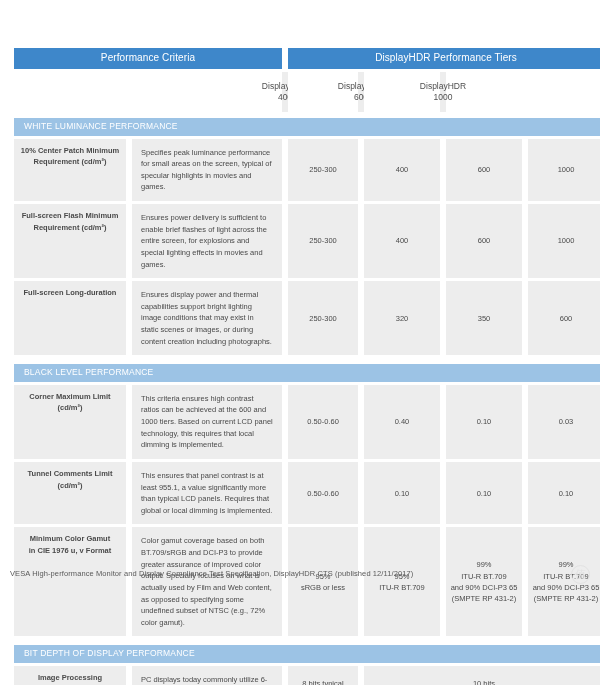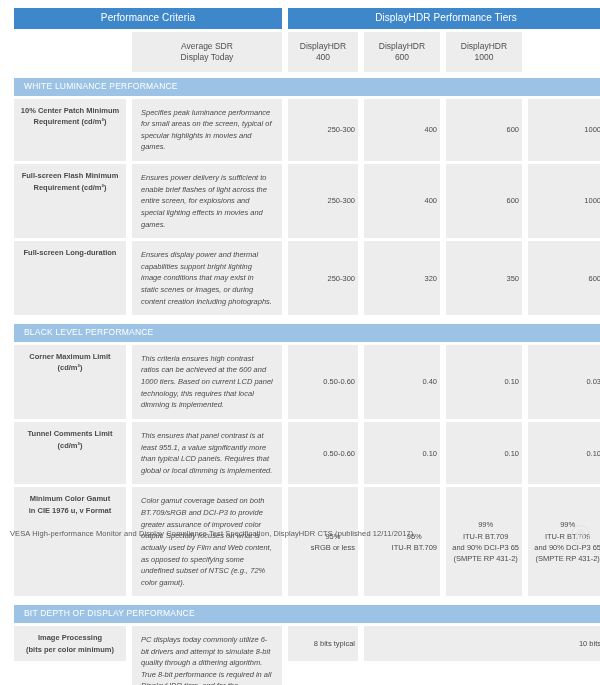--- a/index.html
+++ b/index.html
@@ -14,20 +14,21 @@
     color: #4a4a4a;
     overflow: hidden;
   }
 
   .sheet {
     position: relative;
     width: 600px;
     height: 552px;
     padding: 12px;
     box-sizing: border-box;
+    margin-top: 40px;
   }
 
   
   .grid {
     position: absolute;
     left: 14px;
     top: 8px;
     width: 572px;
     display: grid;
     grid-template-columns: 112px 6px 150px 6px 70px 6px 76px 6px 76px 6px 76px;
@@ -89,28 +90,27 @@
     display: flex;
     align-items: flex-start;
     justify-content: center;
     padding: 6px 6px;
   }
   .comment {
     text-align: left;
     padding: 8px 9px 8px 9px;
     display: flex;
     align-items: flex-start;
-    font-style: italic;
   }
   .comment > span { display: block; }
   .val {
     text-align: center;
     display: flex;
     align-items: center;
-    justify-content: flex-end;
+    justify-content: center;
     padding: 6px 3px;
     line-height: 1.5;
   }
   .vgap { background: #ffffff; }
   .rowgap { grid-column: 1 / span 11; height: 3px; background: #ffffff; }
 
   
   .footer {
     position: absolute;
     left: 10px;
@@ -148,26 +148,20 @@
   <div class="grid">
 
     <div class="banner banner-left">Performance Criteria</div>
     <div class="gap-cell" style="grid-column:4/span 1;"></div>
     <div class="banner banner-right">DisplayHDR Performance Tiers</div>
 
     <div class="rowgap"></div>
 
     <div class="vgap"></div>
     <div class="vgap"></div>
-    <div class="colhead">
-      <div>
-        <div>Average SDR</div>
-        <div>Display Today</div>
-      </div>
-    </div>
     <div class="vgap"></div>
     <div class="colhead">
       <div>
         <div>DisplayHDR</div>
         <div>400</div>
       </div>
     </div>
     <div class="vgap"></div>
     <div class="colhead">
       <div>

